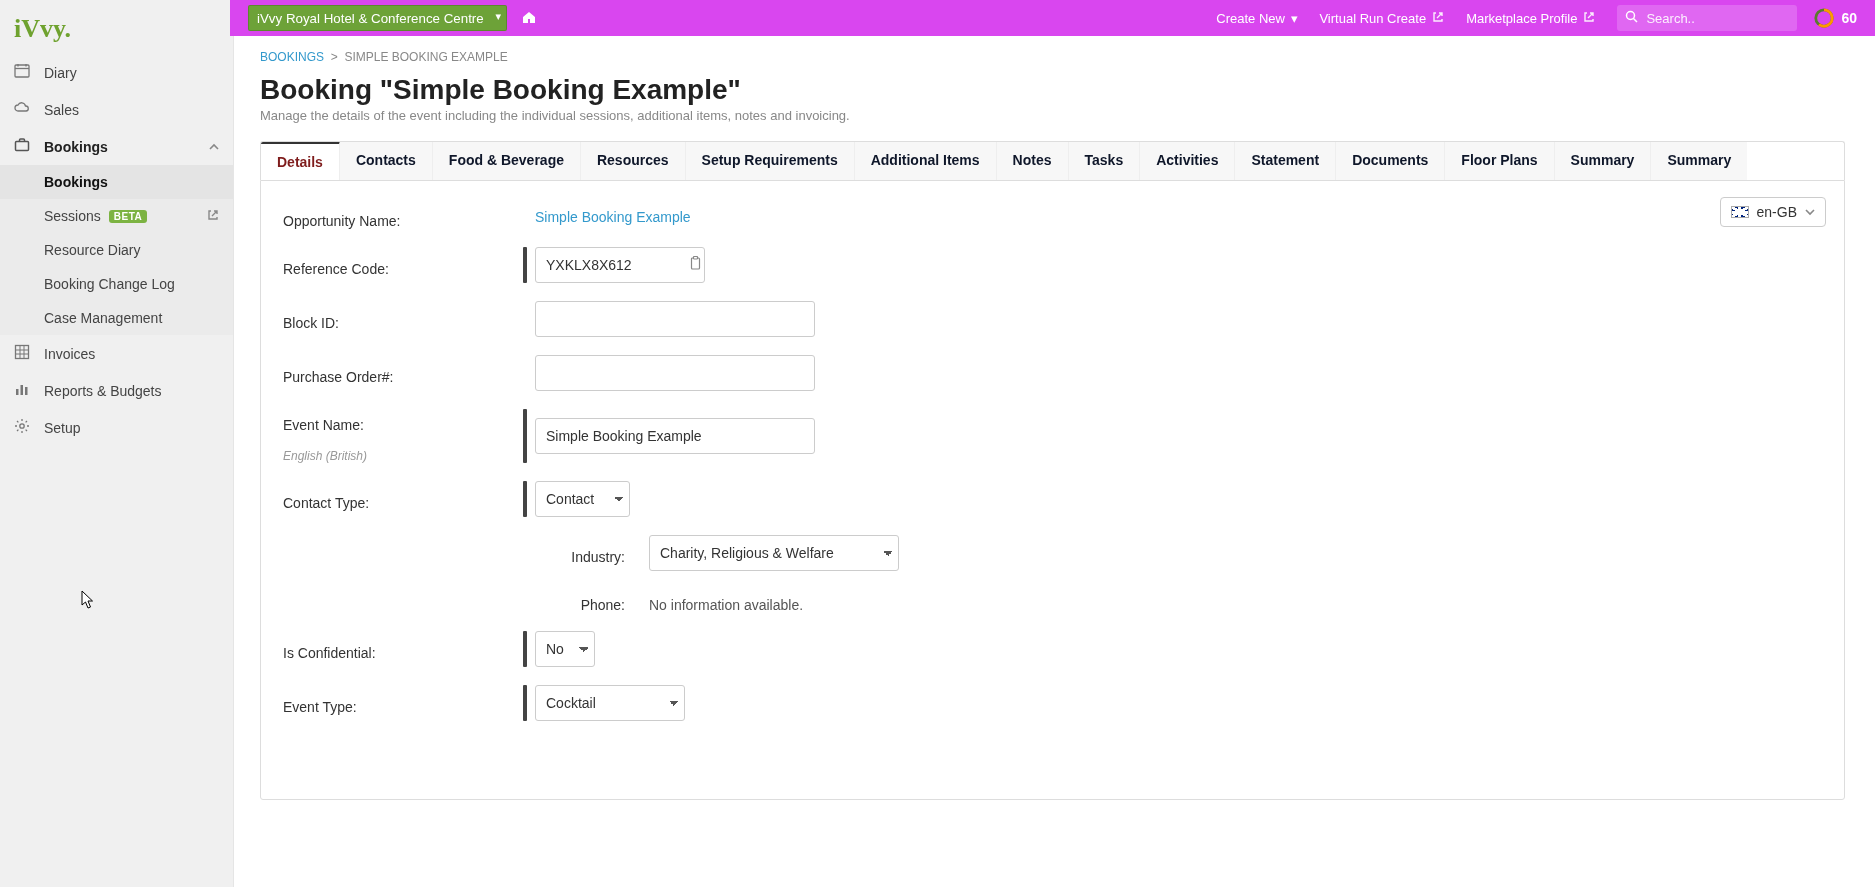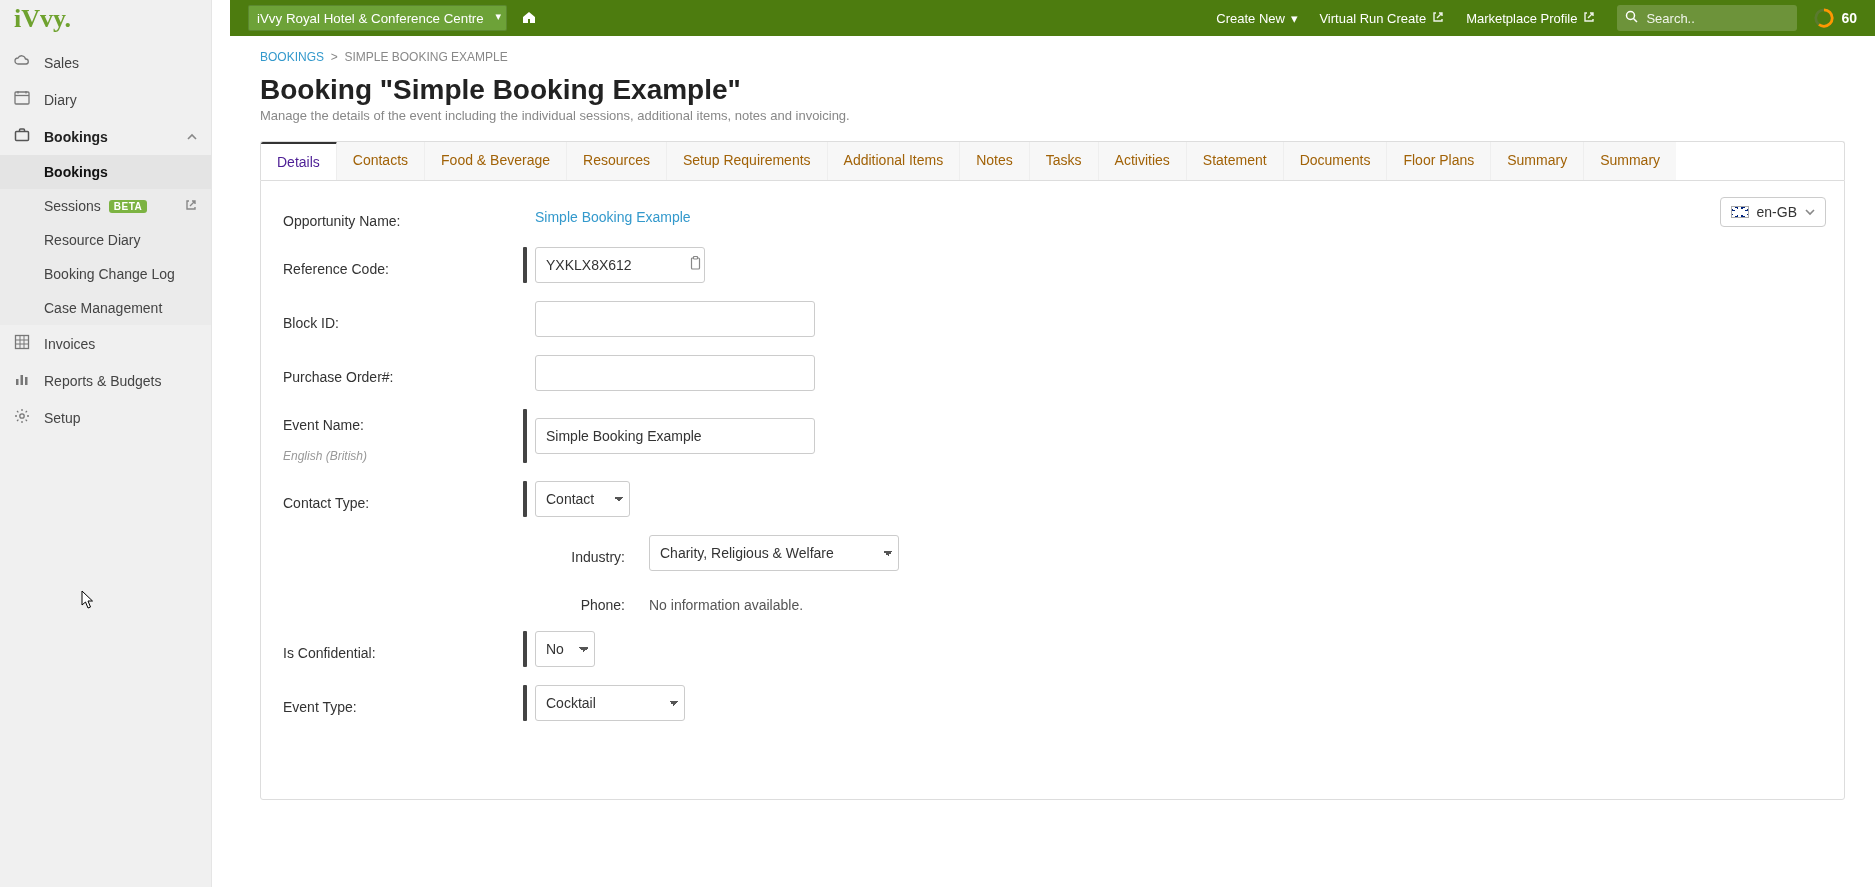--- a/index.html
+++ b/index.html
@@ -1,33 +1,33 @@
 <!DOCTYPE html>
 <html><head>
 <meta charset="utf-8">
 <style>
   * { box-sizing: border-box; }
   html, body { margin:0; padding:0; font-family: "Segoe UI", "Helvetica Neue", Arial, sans-serif; font-size:14px; color:#333; background:#fff; }
   a { color:#3399cc; text-decoration:none; }
 
   
-  .sidebar { position:fixed; top:0; left:0; width:212px; height:100%; background:#f0f0f0; border-right:1px solid #e5e5e5; }
+  .sidebar { position:fixed; top:0; left:0; width:234px; height:100%; background:#f0f0f0; border-right:1px solid #e5e5e5; padding-top:10px; }
   .logo { font-size:26px; font-weight:700; color:#6fa22f; padding:4px 14px 10px 14px; font-family: Georgia, serif; }
   .nav-item { display:flex; align-items:center; padding:9px 14px; color:#444; cursor:pointer; }
   .nav-item .nav-icon { width:20px; display:inline-block; margin-right:10px; color:#666; }
   .nav-item.expanded { font-weight:600; color:#222; }
   .nav-item .chev { margin-left:auto; color:#888; }
   .nav-sub { background:rgba(0,0,0,.02); }
   .nav-sub .nav-subitem { padding:9px 14px 9px 44px; cursor:pointer; color:#444; display:flex; align-items:center; }
   .nav-sub .nav-subitem.active { background:#e4e4e4; font-weight:600; color:#111; }
   .beta-badge { background:#7cb342; color:#fff; font-size:10px; font-weight:700; padding:1px 5px; border-radius:3px; margin-left:8px; letter-spacing:.5px; }
   .ext-icon { margin-left:auto; color:#888; font-size:12px; }
 
   
-  .topbar { position:fixed; top:0; left:230px; right:0; height:36px; background:#4d7c0f; color:#fff; display:flex; align-items:center; padding:0 18px; font-size:13px; }
+  .topbar { position:fixed; top:0; left:230px; right:0; height:36px; background:#d946ef; color:#fff; display:flex; align-items:center; padding:0 18px; font-size:13px; }
   .venue-select { background:#6da238; color:#fff; border:1px solid rgba(0,0,0,.15); padding:4px 22px 4px 8px; height:26px; border-radius:2px; cursor:pointer; appearance:none; position:relative; }
   .venue-wrap {position:relative; display:inline-block;}
   .venue-wrap::after{content:"▾"; position:absolute; right:6px; top:5px; color:#fff; pointer-events:none; font-size:11px;}
   .home-btn { margin-left:14px; cursor:pointer; }
   .top-spacer { flex:1; }
   .top-link { margin-right:22px; cursor:pointer; display:flex; align-items:center; gap:6px; }
   .top-link .sm-ext { font-size:11px; opacity:.9; }
   .search-box { background:rgba(255,255,255,.18); border-radius:3px; display:flex; align-items:center; padding:0 8px; height:26px; min-width:180px; margin-right:16px; }
   .search-box input { background:transparent; border:none; outline:none; color:#fff; font-size:13px; margin-left:6px; width:130px; }
   .search-box input::placeholder{color:rgba(255,255,255,.9);}
@@ -35,23 +35,23 @@
   .progress-num { font-weight:600; font-size:14px; }
 
   
   .main { margin-left:230px; padding:50px 30px 40px 30px; }
   .breadcrumb { font-size:12px; color:#888; margin-bottom:10px; }
   .breadcrumb a { color:#3399cc; }
   .page-title { font-size:28px; font-weight:700; color:#222; margin:6px 0 2px 0; }
   .page-sub { color:#888; font-size:13px; margin-bottom:18px; }
 
   .tabs { display:flex; border:1px solid #ddd; border-bottom:none; border-radius:3px 3px 0 0; overflow:hidden; flex-wrap:wrap; }
-  .tab { padding:10px 16px; font-size:14px; color:#a16207; border-right:1px solid #eee; cursor:pointer; background:#f7f7f7; }
+  .tab { padding:10px 16px; font-size:14px; color:#0f172a; border-right:1px solid #eee; cursor:pointer; background:#f7f7f7;font-weight:bold; }
   .tab:last-child{border-right:none;}
-  .tab.active { background:#fff; font-weight:400; border-top:3px solid #333; margin-top:-1px; color:#4c1d95; }
+  .tab.active { background:#fff; font-weight:700; border-top:3px solid #333; margin-top:-1px; color:#7f1d1d; }
 
   .panel { border:1px solid #ddd; border-radius:0 0 3px 3px; padding:24px 22px 40px 22px; min-height:620px; position:relative; }
 
   .lang-select { position:absolute; top:16px; right:18px; border:1px solid #ccc; border-radius:4px; padding:6px 10px; display:flex; align-items:center; gap:8px; cursor:pointer; background:#fff; }
   .flag { width:18px; height:12px; background:linear-gradient(#00247d,#00247d); position:relative; border:1px solid #aaa; }
   .flag::before, .flag::after{content:""; position:absolute; inset:0;}
   .flag::before{background:linear-gradient(to bottom right, transparent 42%, #fff 42% 58%, transparent 58%), linear-gradient(to top right, transparent 42%, #fff 42% 58%, transparent 58%);}
   .flag::after{background:linear-gradient(#fff,#fff) center/100% 3px no-repeat, linear-gradient(#fff,#fff) center/3px 100% no-repeat, linear-gradient(#cf142b,#cf142b) center/100% 2px no-repeat, linear-gradient(#cf142b,#cf142b) center/2px 100% no-repeat;}
 
   .form-row { display:flex; align-items:center; margin-bottom:18px; }
@@ -88,36 +88,36 @@
 </style>
 </head>
 <body>
 
 <div class="sidebar">
   <div class="logo">iVvy.</div>
 
   <div class="nav-item">
     <span class="nav-icon">
       <svg width="16" height="16" viewBox="0 0 16 16">
-          <path d="M4 11a3 3 0 010-6 4 4 0 017.5 1A2.5 2.5 0 0112 11H4z" fill="none" stroke="#777" stroke-width="1.3"></path>
-        </svg>
-    </span>
-    <span>Sales</span>
-  </div>
-
-  <div class="nav-item">
-    <span class="nav-icon">
-      <svg width="16" height="16" viewBox="0 0 16 16">
           <rect x="1" y="2" width="14" height="12" rx="1" fill="none" stroke="#777" stroke-width="1.3"></rect>
           <line x1="1" y1="5.5" x2="15" y2="5.5" stroke="#777" stroke-width="1.3"></line>
           <line x1="4" y1="1" x2="4" y2="3.5" stroke="#777" stroke-width="1.3"></line>
           <line x1="12" y1="1" x2="12" y2="3.5" stroke="#777" stroke-width="1.3"></line>
         </svg>
     </span>
     <span>Diary</span>
+  </div>
+
+  <div class="nav-item">
+    <span class="nav-icon">
+      <svg width="16" height="16" viewBox="0 0 16 16">
+          <path d="M4 11a3 3 0 010-6 4 4 0 017.5 1A2.5 2.5 0 0112 11H4z" fill="none" stroke="#777" stroke-width="1.3"></path>
+        </svg>
+    </span>
+    <span>Sales</span>
   </div>
 
   <div class="nav-item expanded">
     <span class="nav-icon">
       <svg width="16" height="16" viewBox="0 0 16 16">
           <rect x="1.5" y="4.5" width="13" height="9" rx="1" fill="none" stroke="#555" stroke-width="1.5"></rect>
           <path d="M5.5 4.5V3a1 1 0 011-1h3a1 1 0 011 1v1.5" fill="none" stroke="#555" stroke-width="1.5"></path>
         </svg>
     </span>
     <span>Bookings</span>

